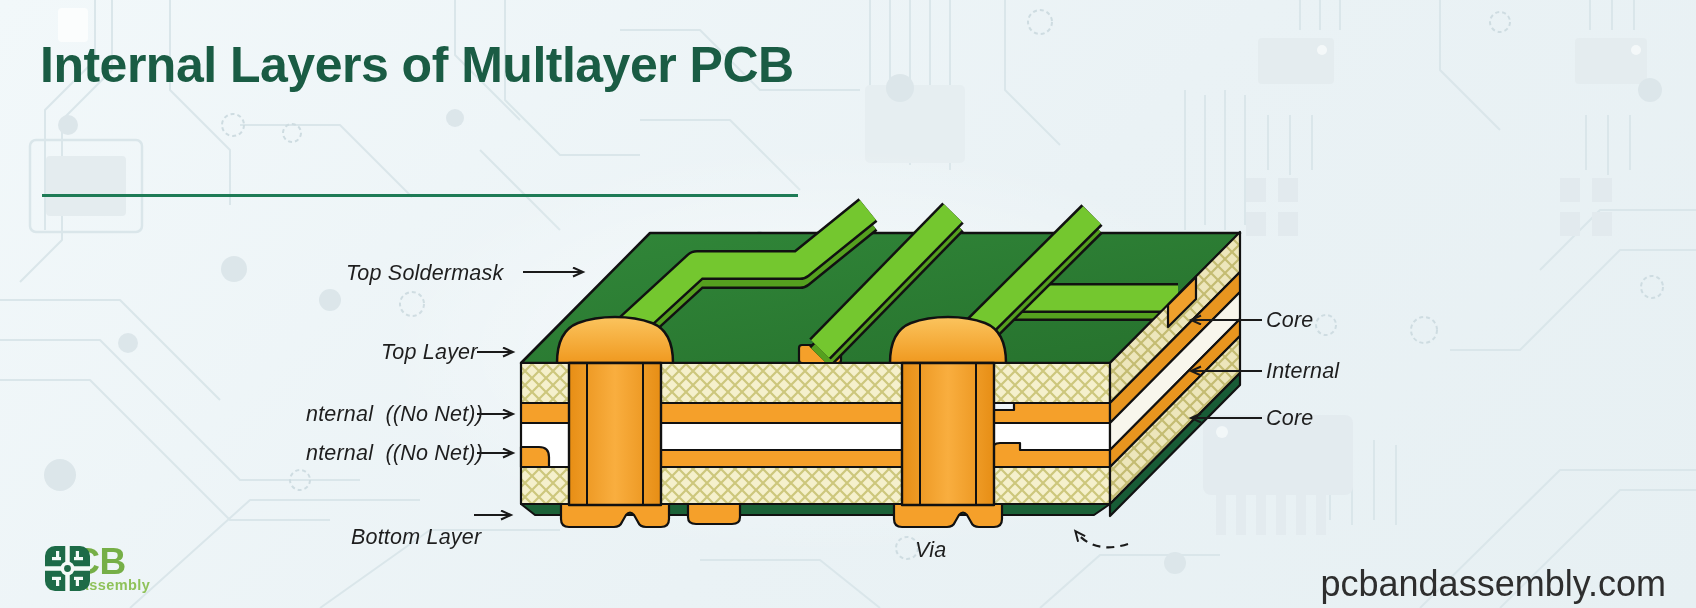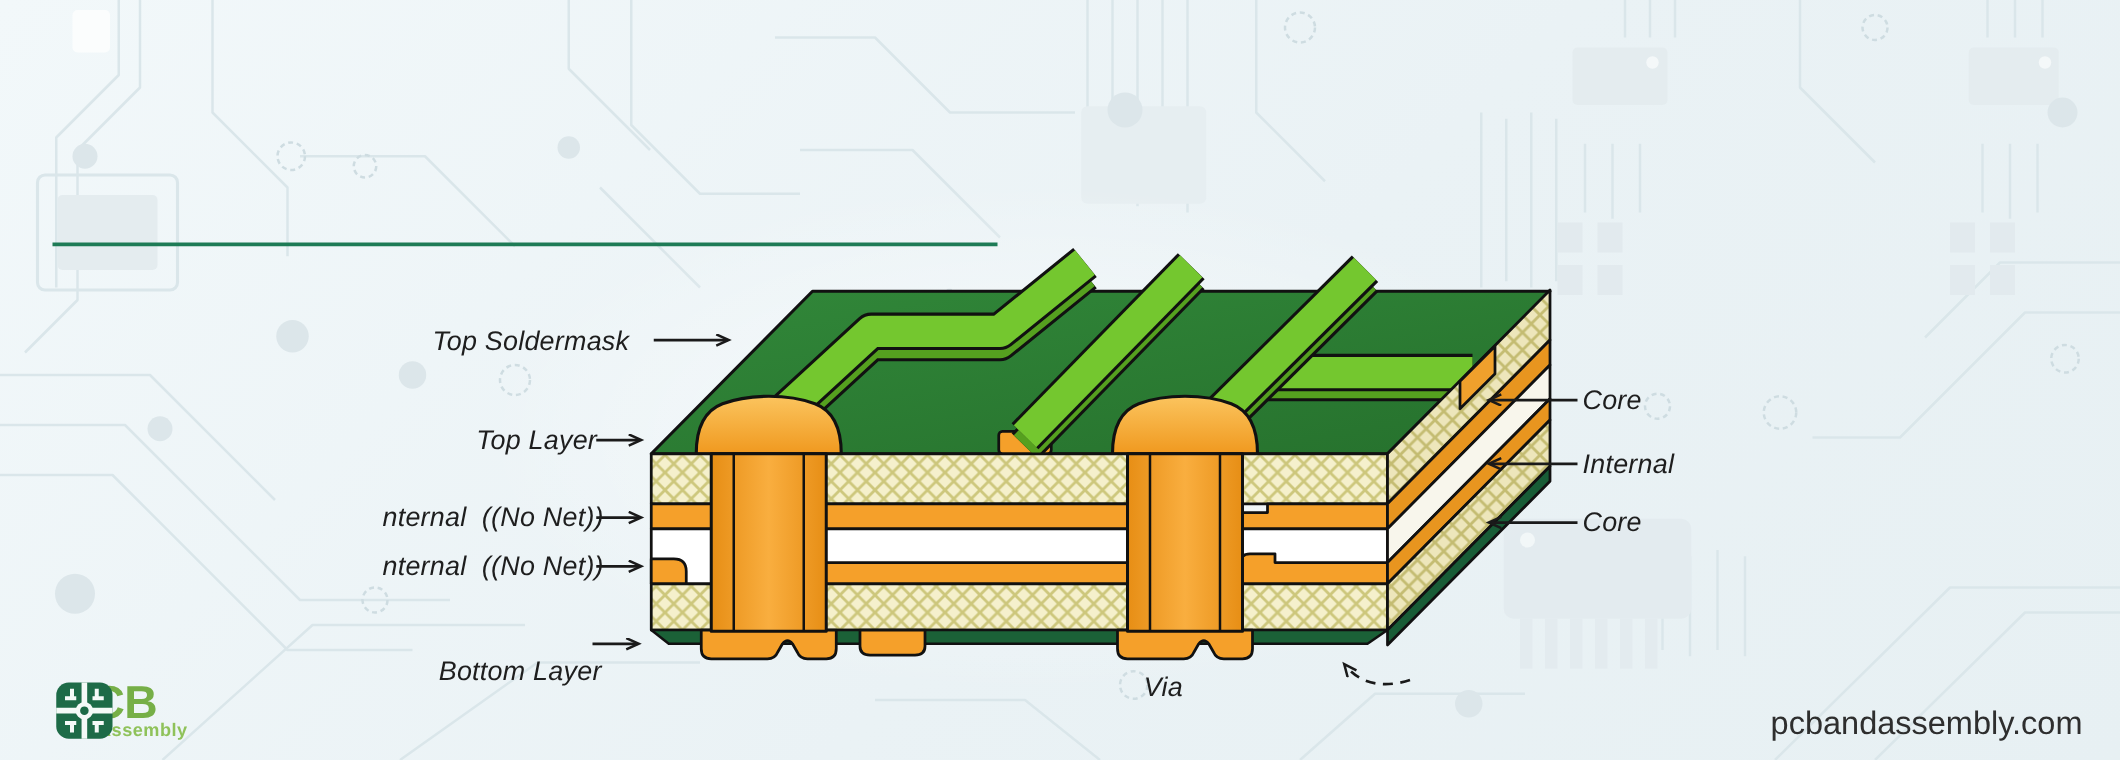--- a/index.html
+++ b/index.html
@@ -14,21 +14,21 @@
     white-space:pre;letter-spacing:0.2px;font-weight:400;font-style:italic;
   }
   .title{
     position:absolute;left:40px;top:36px;font-size:50px;font-weight:700;
     letter-spacing:-0.5px;color:#1A5C44;white-space:pre;
   }
   .title-underline{
     position:absolute;left:42px;top:194px;width:756px;height:3px;background:#1E7B56;
   }
   .website{
-    position:absolute;right:30px;top:563px;font-size:26px;color:#2E2E2E;white-space:pre;
+    position:absolute;right:30px;top:563px;font-size:36px;color:#2E2E2E;white-space:pre;
   }
   .logo{position:absolute;left:44px;top:545px;display:flex;align-items:flex-start;}
   .logo-text{margin-left:5px;display:flex;flex-direction:column;}
   .logo-pcb{font-size:37px;font-weight:700;color:#76AF47;line-height:33px;letter-spacing:-0.5px;}
   .logo-sub{font-size:14.5px;font-weight:700;color:#8FC25A;line-height:15px;letter-spacing:0.4px;}
 </style>
 </head>
 <body>
 
 <div class="stage">
@@ -237,20 +237,21 @@
       <line x1="477" y1="414" x2="512" y2="414" marker-end="url(#ah)"></line>
       <line x1="477" y1="453" x2="512" y2="453" marker-end="url(#ah)"></line>
       <line x1="474" y1="515" x2="510" y2="515" marker-end="url(#ah)"></line>
       <line x1="1262" y1="320" x2="1192" y2="320" marker-end="url(#ah)"></line>
       <line x1="1262" y1="371" x2="1192" y2="371" marker-end="url(#ah)"></line>
       <line x1="1262" y1="418" x2="1192" y2="418" marker-end="url(#ah)"></line>
       <path d="M1128,544 C1106,551 1088,547 1076,532" stroke-dasharray="8 6" marker-end="url(#ah)"></path>
     </g>
   </svg>
 
+  <div class="title">Internal Layers of Multlayer PCB</div>
   <div class="title-underline"></div>
 
   <div class="lbl" style="left:346px;top:260px;">Top Soldermask</div>
   <div class="lbl" style="left:381px;top:339px;">Top Layer</div>
   <div class="lbl" style="left:306px;top:401px;">nternal  ((No Net))</div>
   <div class="lbl" style="left:306px;top:440px;">nternal  ((No Net))</div>
   <div class="lbl" style="left:351px;top:524px;">Bottom Layer</div>
 
   <div class="lbl" style="left:1266px;top:307px;">Core</div>
   <div class="lbl" style="left:1266px;top:358px;">Internal</div>

